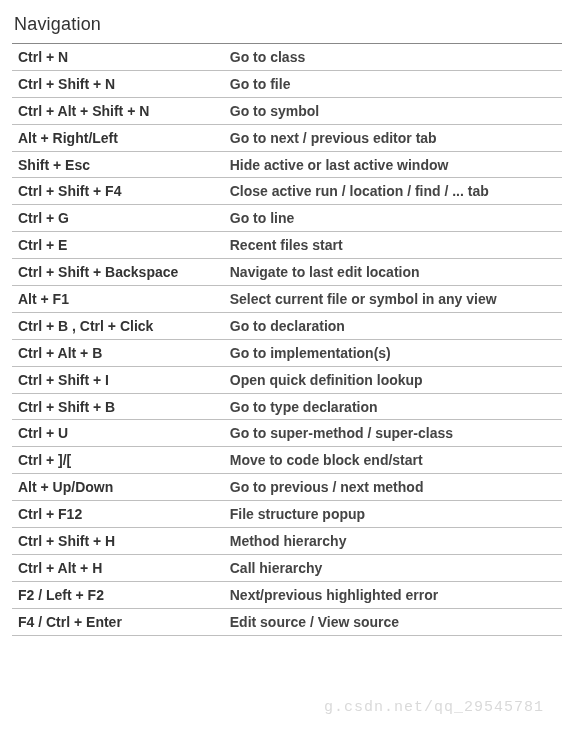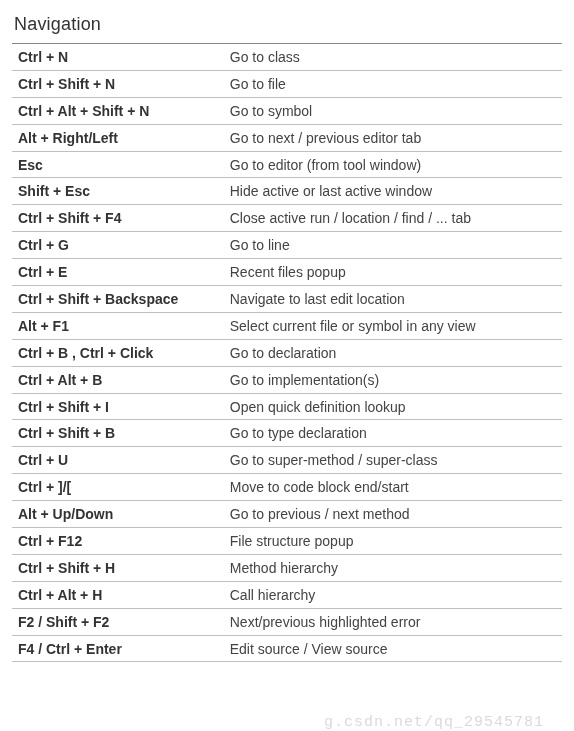--- a/index.html
+++ b/index.html
@@ -35,28 +35,28 @@
     width: 38%;
     font-weight: 600;
     color: #333;
     white-space: nowrap;
     overflow: hidden;
     text-overflow: ellipsis;
   }
   table.shortcuts td.desc {
     width: 62%;
     color: #444;
-    font-weight: 400;
+    font-weight: 700;
   }
   table.shortcuts tr {
     border-bottom: 1px solid #bfbfbf;
   }
   .watermark {
     position: fixed;
-    bottom: 0;
+    bottom: 15px;
     right: 30px;
     color: rgba(120,120,120,0.28);
     font-family: "Courier New", monospace;
     font-size: 15px;
     letter-spacing: 1px;
     pointer-events: none;
     margin-left: 37px;
   }
 </style>
 </head>
@@ -76,38 +76,34 @@
       </tr>
       <tr>
         <td class="key">Ctrl + Alt + Shift + N</td>
         <td class="desc">Go to symbol</td>
       </tr>
       <tr>
         <td class="key">Alt + Right/Left</td>
         <td class="desc">Go to next / previous editor tab</td>
       </tr>
       <tr>
-        <td class="key">Esc</td>
-        <td class="desc">Go to editor (from tool window)</td>
-      </tr>
-      <tr>
         <td class="key">Shift + Esc</td>
         <td class="desc">Hide active or last active window</td>
       </tr>
       <tr>
         <td class="key">Ctrl + Shift + F4</td>
         <td class="desc">Close active run / location / find / ... tab</td>
       </tr>
       <tr>
         <td class="key">Ctrl + G</td>
         <td class="desc">Go to line</td>
       </tr>
       <tr>
         <td class="key">Ctrl + E</td>
-        <td class="desc">Recent files popup</td>
+        <td class="desc">Recent files start</td>
       </tr>
       <tr>
         <td class="key">Ctrl + Shift + Backspace</td>
         <td class="desc">Navigate to last edit location</td>
       </tr>
       <tr>
         <td class="key">Alt + F1</td>
         <td class="desc">Select current file or symbol in any view</td>
       </tr>
       <tr>
@@ -144,21 +140,21 @@
       </tr>
       <tr>
         <td class="key">Ctrl + Shift + H</td>
         <td class="desc">Method hierarchy</td>
       </tr>
       <tr>
         <td class="key">Ctrl + Alt + H</td>
         <td class="desc">Call hierarchy</td>
       </tr>
       <tr>
-        <td class="key">F2 / Shift + F2</td>
+        <td class="key">F2 / Left + F2</td>
         <td class="desc">Next/previous highlighted error</td>
       </tr>
       <tr>
         <td class="key">F4 / Ctrl + Enter</td>
         <td class="desc">Edit source / View source</td>
       </tr>
     </tbody>
 </table>
 
 <div class="watermark">g.csdn.net/qq_29545781</div>

